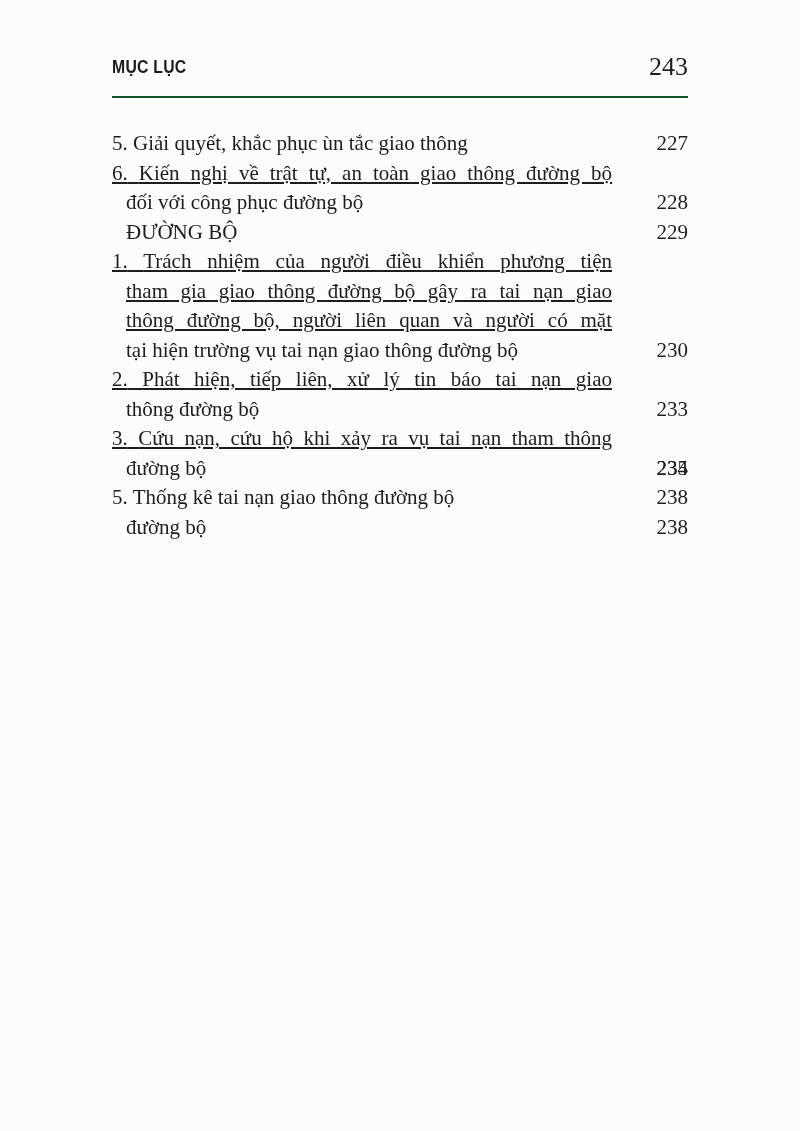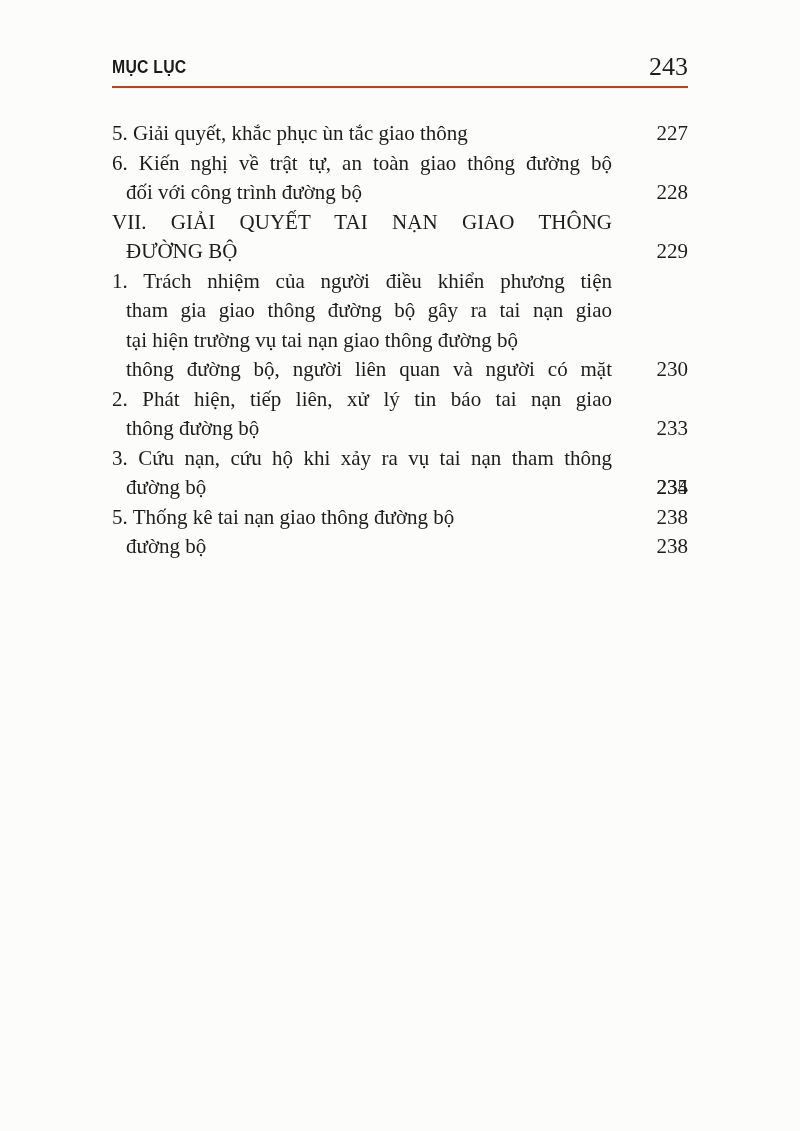--- a/index.html
+++ b/index.html
@@ -18,22 +18,22 @@
   .content {
     position: absolute;
     left: 112px;
     top: 56px;
     width: 576px;
   }
   .page-header {
     display: flex;
     justify-content: space-between;
     align-items: flex-end;
-    border-bottom: 2px solid #c2410c;
-    padding-bottom: 8px;
+    border-bottom: 2px solid #14532d;
+    padding-bottom: 18px;
   }
   .header-title {
     font-family: "Liberation Sans", "DejaVu Sans", sans-serif;
     font-weight: bold;
     font-size: 19px;
     line-height: 22px;
     letter-spacing: 0.3px;
     transform: scaleX(0.83);
     transform-origin: left bottom;
     color: #1b1b1b;
@@ -53,20 +53,21 @@
   .entry-text {
     width: 500px;
     margin: 0;
     font-size: 21px;
     line-height: 29.5px;
   }
   .line { display: block; }
   .line.fill {
     text-align: justify;
     text-align-last: justify;
+    text-decoration: underline;
   }
   .line.cont { padding-left: 14px; }
   .num { white-space: nowrap; }
   .entry-page {
     position: absolute;
     right: 0;
     bottom: 0;
     font-size: 21px;
     line-height: 29.5px;
     margin-left: 20px;
@@ -88,39 +89,38 @@
       <div class="toc-entry">
         <p class="entry-text">
             <span class="line"><span class="num">5.</span> <span>Giải quyết, khắc phục ùn tắc giao thông</span></span>
           </p>
         <span class="entry-page">227</span>
       </div>
 
       <div class="toc-entry">
         <p class="entry-text">
             <span class="line fill"><span class="num">6.</span> <span>Kiến nghị về trật tự, an toàn giao thông đường bộ</span></span>
-            <span class="line cont">đối với công trình đường bộ</span>
+            <span class="line cont">đối với công phục đường bộ</span>
           </p>
         <span class="entry-page">228</span>
       </div>
 
       <div class="toc-entry">
         <p class="entry-text">
-            <span class="line fill"><span class="num">VII.</span> <span>GIẢI QUYẾT TAI NẠN GIAO THÔNG</span></span>
             <span class="line cont">ĐƯỜNG BỘ</span>
           </p>
         <span class="entry-page">229</span>
       </div>
 
       <div class="toc-entry">
         <p class="entry-text">
             <span class="line fill"><span class="num">1.</span> <span>Trách nhiệm của người điều khiển phương tiện</span></span>
             <span class="line fill cont">tham gia giao thông đường bộ gây ra tai nạn giao</span>
+            <span class="line fill cont">thông đường bộ, người liên quan và người có mặt</span>
             <span class="line cont">tại hiện trường vụ tai nạn giao thông đường bộ</span>
-            <span class="line fill cont">thông đường bộ, người liên quan và người có mặt</span>
           </p>
         <span class="entry-page">230</span>
       </div>
 
       <div class="toc-entry">
         <p class="entry-text">
             <span class="line fill"><span class="num">2.</span> <span>Phát hiện, tiếp liên, xử lý tin báo tai nạn giao</span></span>
             <span class="line cont">thông đường bộ</span>
           </p>
         <span class="entry-page">233</span>

